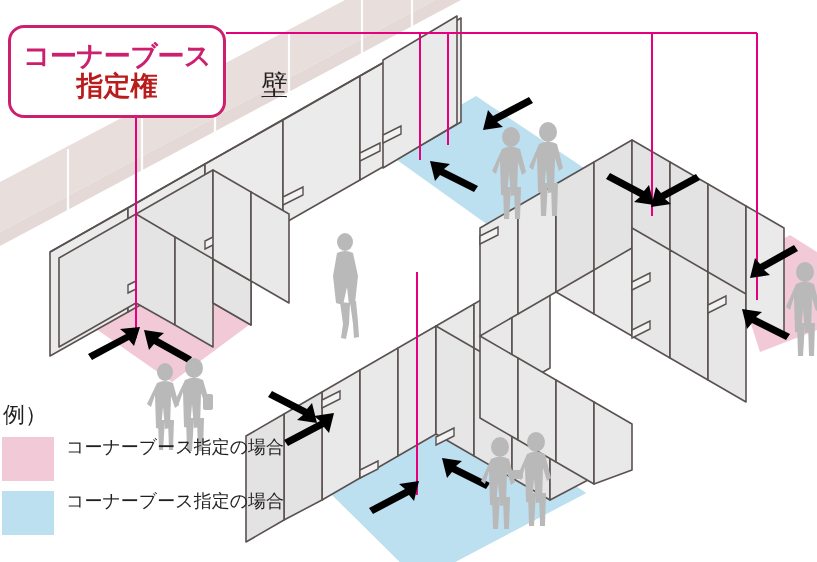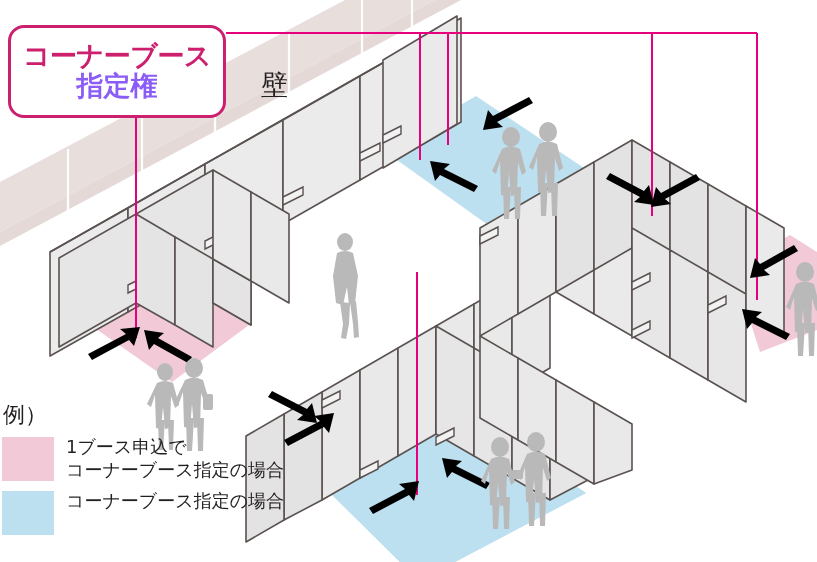--- a/index.html
+++ b/index.html
@@ -10,21 +10,21 @@
 
   
   .callout{
     position:absolute;left:8px;top:25px;width:218px;height:93px;
     border:3px solid #cc1f6e;border-radius:16px;background:#fff;
     box-sizing:border-box;z-index:40;
     display:flex;flex-direction:column;align-items:center;justify-content:center;
   }
   .callout .l1{color:#cc1f6e;font-weight:bold;font-size:27px;line-height:1.06;
                letter-spacing:-0.5px;white-space:nowrap;}
-  .callout .l2{color:#8b5cf6;font-weight:bold;font-size:27px;line-height:1.12;
+  .callout .l2{color:#b91c1c;font-weight:bold;font-size:27px;line-height:1.12;
                letter-spacing:0px;white-space:nowrap;}
 
   
   .wall-label{position:absolute;left:261px;top:67px;font-size:27px;color:#231f20;
               z-index:30;font-family:"DejaVu Sans","Liberation Sans",sans-serif;}
 
   
   .legend{position:absolute;left:2px;top:404px;z-index:45;}
   .legend .ex{font-size:22px;color:#231f20;line-height:1;margin:0 0 9px 1px;
               font-family:"DejaVu Sans","Liberation Sans",sans-serif;}
@@ -323,21 +323,20 @@
   </div>
 
   <div class="wall-label">壁</div>
 
   <div class="legend">
     <div class="ex">例）</div>
 
     <div class="legend-row">
       <div class="sw pink"></div>
       <div class="lg-text">
-        <div>1ブース申込で</div>
         <div>コーナーブース指定の場合</div>
       </div>
     </div>
 
     <div class="legend-row">
       <div class="sw blue"></div>
       <div class="lg-text">
         <div>コーナーブース指定の場合</div>
       </div>
     </div>

